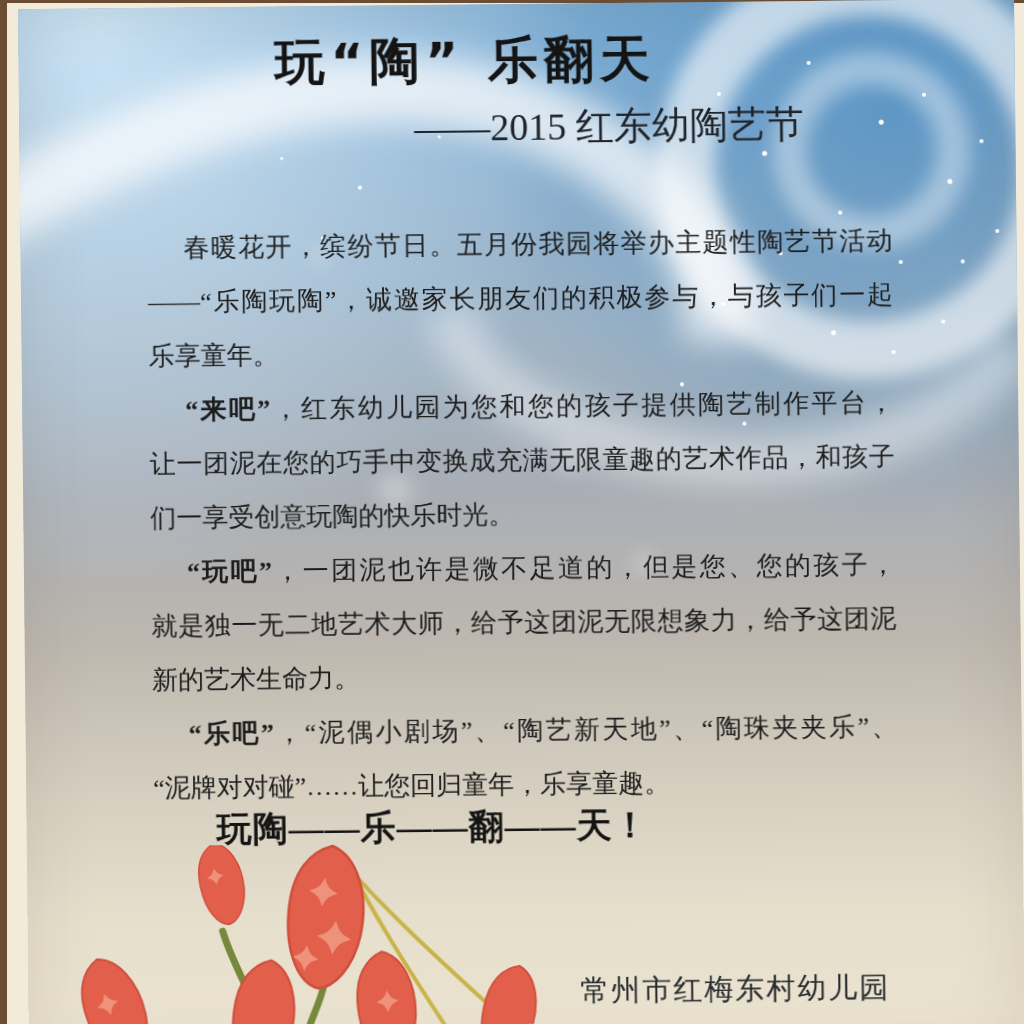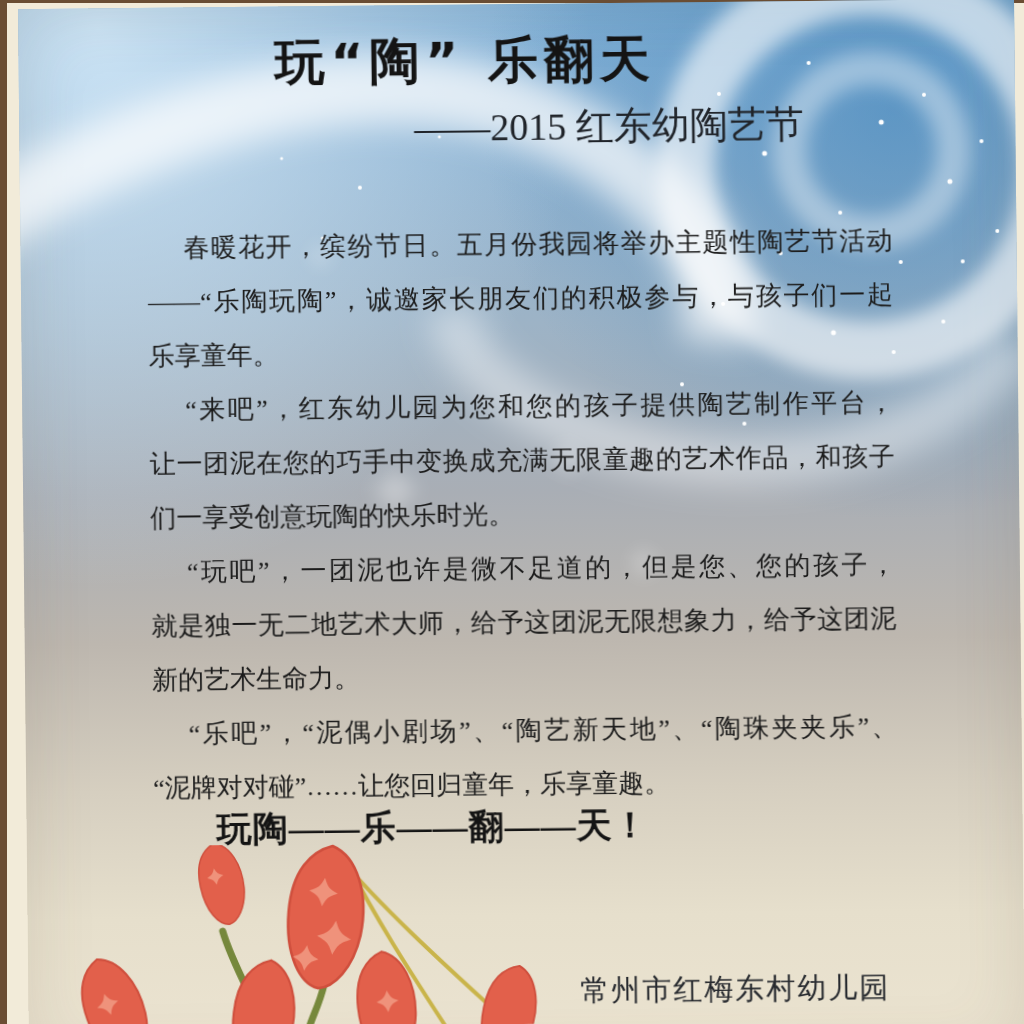--- a/index.html
+++ b/index.html
@@ -36,21 +36,21 @@
   .bodytext{
     position:absolute;left:127px;top:214px;width:745px;
     font-size:26px;color:#1c1c1c;
   }
   .ln{
     width:745px;height:54px;line-height:54px;white-space:nowrap;
     text-align:justify;text-align-last:justify;
   }
   .ln.end{text-align-last:left;}
   .ln.first{text-indent:36px;}
-  .ln b{font-weight:normal;}
+  .ln b{font-weight:bold;}
   .slogan{
     position:absolute;left:190px;top:799px;
     font-size:35px;font-weight:bold;letter-spacing:1px;color:#141414;white-space:nowrap;
   }
   .signature{
     position:absolute;left:552px;top:968px;
     font-size:29px;letter-spacing:2px;color:#26292e;white-space:nowrap;
   }
   .petal{fill:#e2604b;stroke:#cf4f3d;stroke-width:2px;}
   .spot{fill:#ef927b;}

